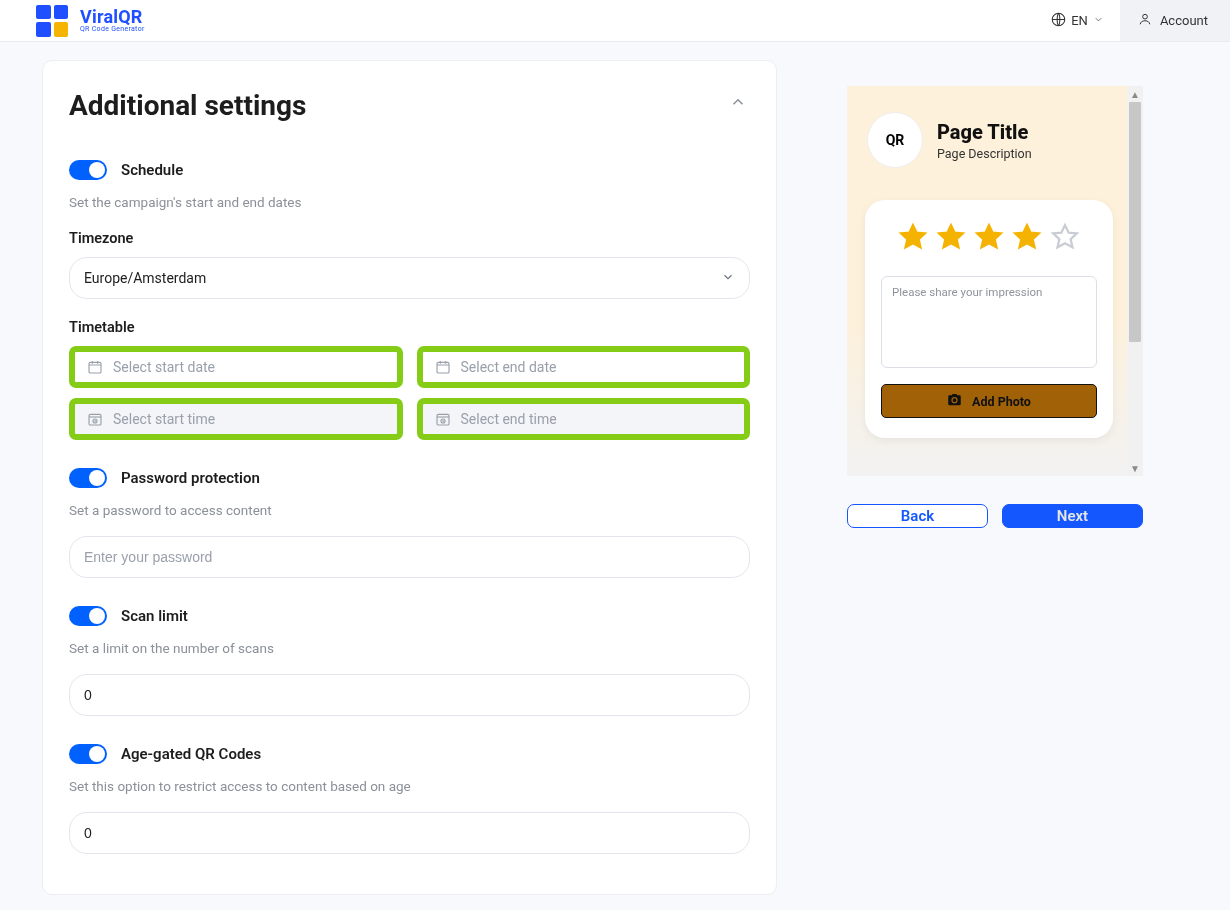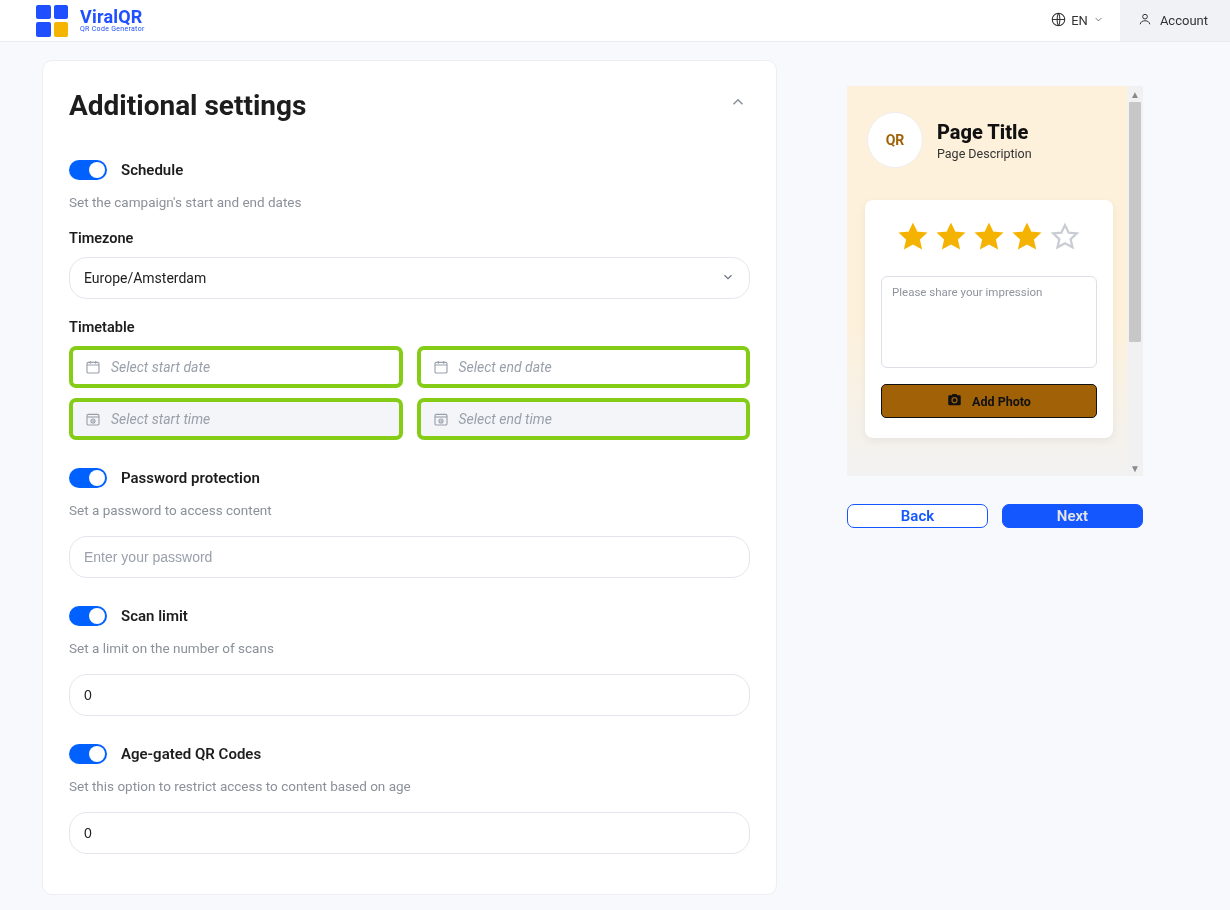--- a/index.html
+++ b/index.html
@@ -116,25 +116,24 @@
   }
   .input input::placeholder { color:#9aa0ab; }
   .chev { color:#6b7280; }
 
   .timetable-grid {
     display:grid; grid-template-columns: 1fr 1fr;
     gap: 10px 14px;
     margin-top:10px;
   }
   .dt-field {
-    height:42px; border:4px solid #84cc16; border-radius:7px;
+    height:42px; border:6px solid #84cc16; border-radius:7px;
     display:flex; align-items:center; gap:10px;
     padding:0 12px; color:#9aa0ab; font-size:14px;
     background:#fff;
-    font-style:italic;
   }
   .dt-field.disabled { background:#f4f5f8; }
   .dt-ico { color:#9aa0ab; display:flex; }
 
   
   .right-col {
     width: 296px;
     display:flex; flex-direction:column; align-items:center;
     margin-top: 26px;
   }
@@ -158,27 +157,27 @@
   .scroll-arrow.bot { bottom:0; }
 
   .preview-header {
     display:flex; align-items:center; gap:14px;
     padding: 26px 20px 10px 20px;
   }
   .qr-circle {
     width:56px; height:56px; border-radius:50%;
     background:#fff; border:1px solid #eee;
     display:flex; align-items:center; justify-content:center;
-    color:#a16207; font-weight:700; font-size:14px;
+    color:#000000; font-weight:700; font-size:14px;
   }
   .pv-title { font-size:20px; font-weight:800; }
   .pv-desc  { font-size:12.5px; color:#333; margin-top:2px; }
 
   .review-card {
-    background:#fff; border-radius:8px;
+    background:#fff; border-radius:20px;
     margin: 22px 14px 0 18px;
     padding: 22px 16px 20px 16px;
     box-shadow: 0 3px 10px rgba(0,0,0,0.06);
   }
   .stars { display:flex; gap:8px; justify-content:center; }
   .star { width:30px; height:30px; cursor:pointer; }
 
   .impression {
     margin-top:24px;
     width:100%; height:92px;

